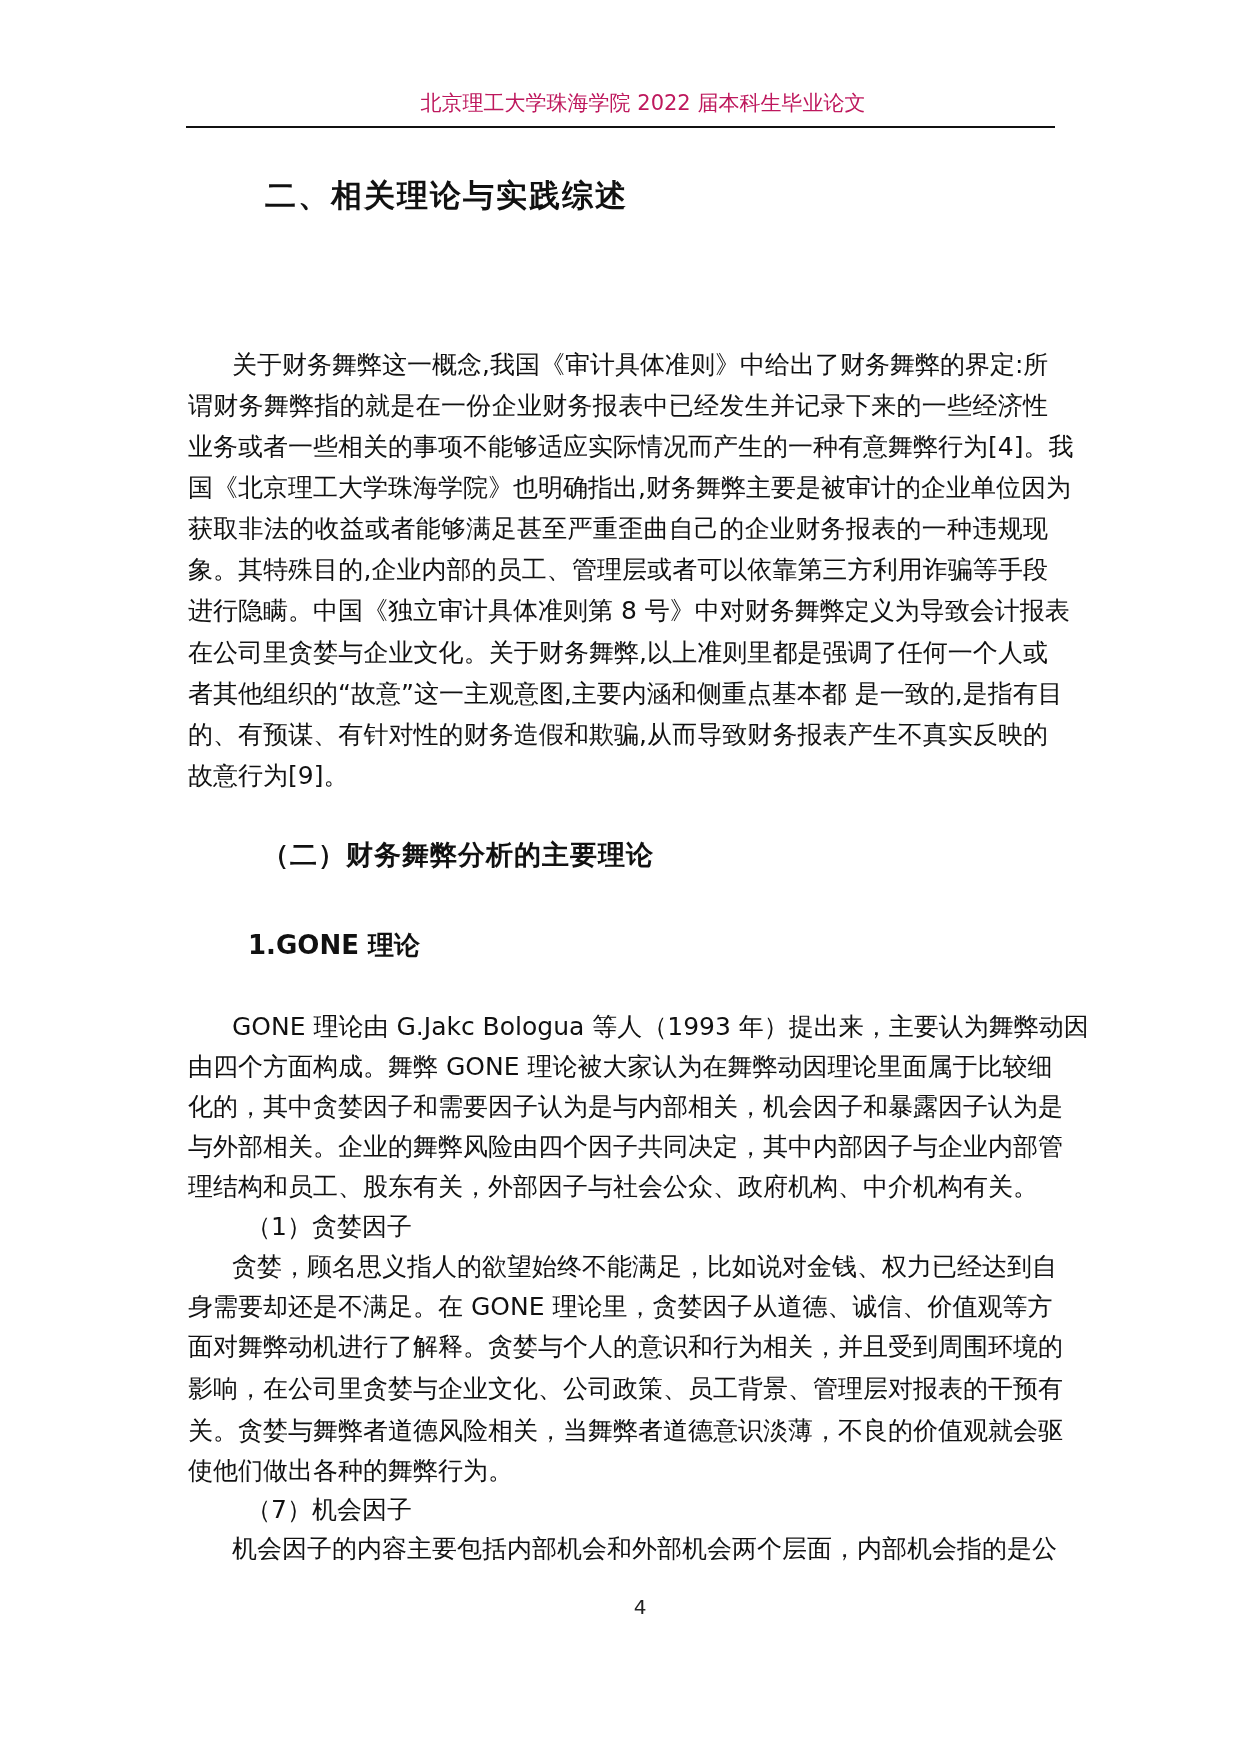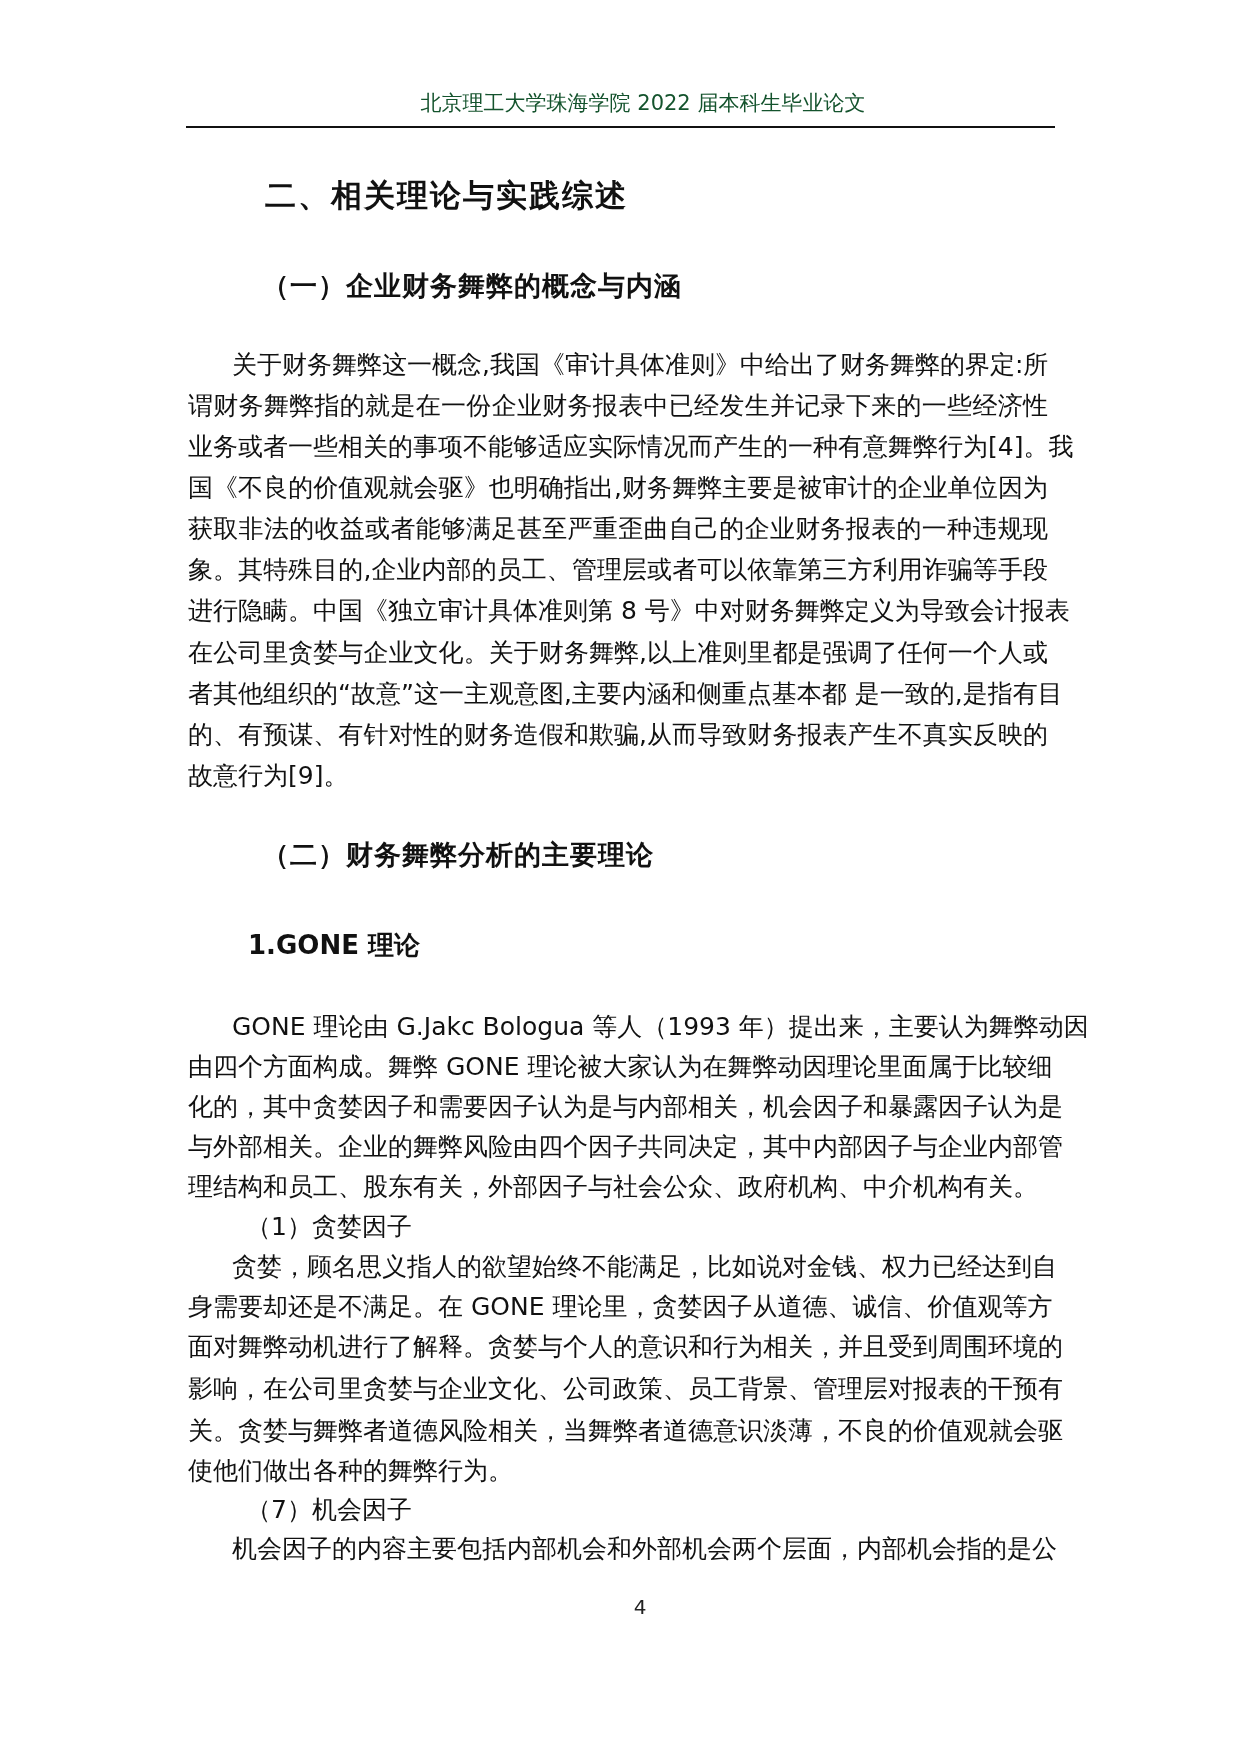--- a/index.html
+++ b/index.html
@@ -1,20 +1,20 @@
 <!DOCTYPE html>
 <html><head>
 <meta charset="utf-8">
 <style>
   html, body { margin: 0; padding: 0; background: #ffffff; }
   body { width: 1240px; height: 1754px; position: relative; overflow: hidden;
          font-family: "DejaVu Sans", "Liberation Sans", sans-serif; color: #111111; }
   .page { position: absolute; left: 0; top: 0; width: 1240px; height: 1754px; background: #ffffff; }
   .running-header { position: absolute; left: 186px; width: 870px; top: 88px; height: 30px;
-                    text-align: center; font-size: 21px; line-height: 30px; color: #14532d; padding-left: 44px; box-sizing: border-box; }
+                    text-align: center; font-size: 21px; line-height: 30px; color: #be185d; padding-left: 44px; box-sizing: border-box; }
   .header-rule { position: absolute; left: 186px; top: 126px; width: 869px; height: 2px; background: #111; }
   .h1 { position: absolute; left: 250px; top: 174px; font-size: 31px; font-weight: bold; line-height: 42px; white-space: nowrap; letter-spacing: 2px; margin-left: 15px; }
   .h2 { position: absolute; left: 262px; font-size: 27px; font-weight: bold; line-height: 40px; white-space: nowrap; letter-spacing: 1px; }
   .h3 { position: absolute; left: 248px; font-size: 26px; font-weight: bold; line-height: 40px; white-space: nowrap; }
   .line { position: absolute; left: 188px; width: 860px; font-size: 25px; line-height: 36px; height: 36px;
           white-space: nowrap; overflow: visible; text-align: justify; text-align-last: justify; }
   .line.indent { left: 232px; width: 802px; }
   .line.last { text-align-last: left; }
   .line.sub { left: 246px; width: auto; text-align-last: left; }
   .page-number { position: absolute; left: 600px; width: 80px; top: 1592px; text-align: center; font-size: 20px; line-height: 30px; color: #222; }
@@ -22,27 +22,26 @@
 </head>
 <body>
 
 <div class="page">
 
   <div class="running-header">北京理工大学珠海学院 2022 届本科生毕业论文</div>
   <div class="header-rule"></div>
 
   <div class="h1">二、相关理论与实践综述</div>
 
-  <div class="h2" style="top:266px">（一）企业财务舞弊的概念与内涵</div>
 
   <div>
     <div class="line indent" style="top:347px">关于财务舞弊这一概念,我国《审计具体准则》中给出了财务舞弊的界定:所</div>
     <div class="line" style="top:388px">谓财务舞弊指的就是在一份企业财务报表中已经发生并记录下来的一些经济性</div>
     <div class="line" style="top:429px">业务或者一些相关的事项不能够适应实际情况而产生的一种有意舞弊行为[4]。我</div>
-    <div class="line" style="top:470px">国《不良的价值观就会驱》也明确指出,财务舞弊主要是被审计的企业单位因为</div>
+    <div class="line" style="top:470px">国《北京理工大学珠海学院》也明确指出,财务舞弊主要是被审计的企业单位因为</div>
     <div class="line" style="top:511px">获取非法的收益或者能够满足甚至严重歪曲自己的企业财务报表的一种违规现</div>
     <div class="line" style="top:552px">象。其特殊目的,企业内部的员工、管理层或者可以依靠第三方利用诈骗等手段</div>
     <div class="line" style="top:593px">进行隐瞒。中国《独立审计具体准则第 8 号》中对财务舞弊定义为导致会计报表</div>
     <div class="line" style="top:635px">在公司里贪婪与企业文化。关于财务舞弊,以上准则里都是强调了任何一个人或</div>
     <div class="line" style="top:676px">者其他组织的“故意”这一主观意图,主要内涵和侧重点基本都  是一致的,是指有目</div>
     <div class="line" style="top:717px">的、有预谋、有针对性的财务造假和欺骗,从而导致财务报表产生不真实反映的</div>
     <div class="line last" style="top:758px">故意行为[9]。</div>
   </div>
 
   <div class="h2" style="top:835px">（二）财务舞弊分析的主要理论</div>

